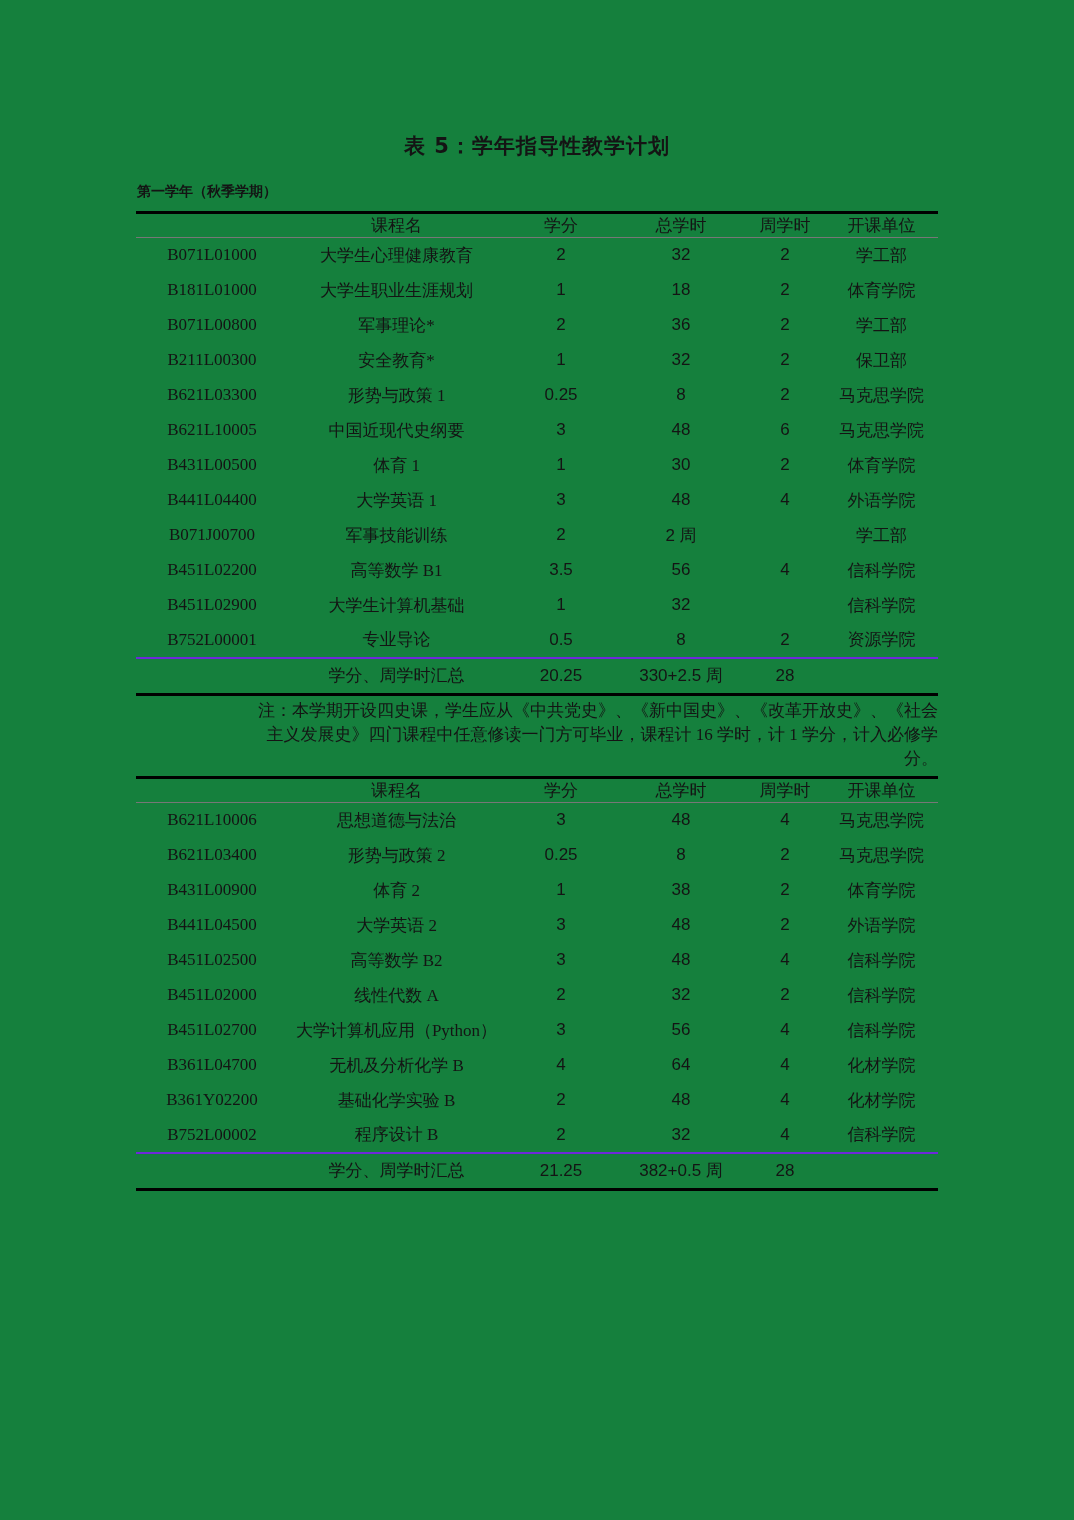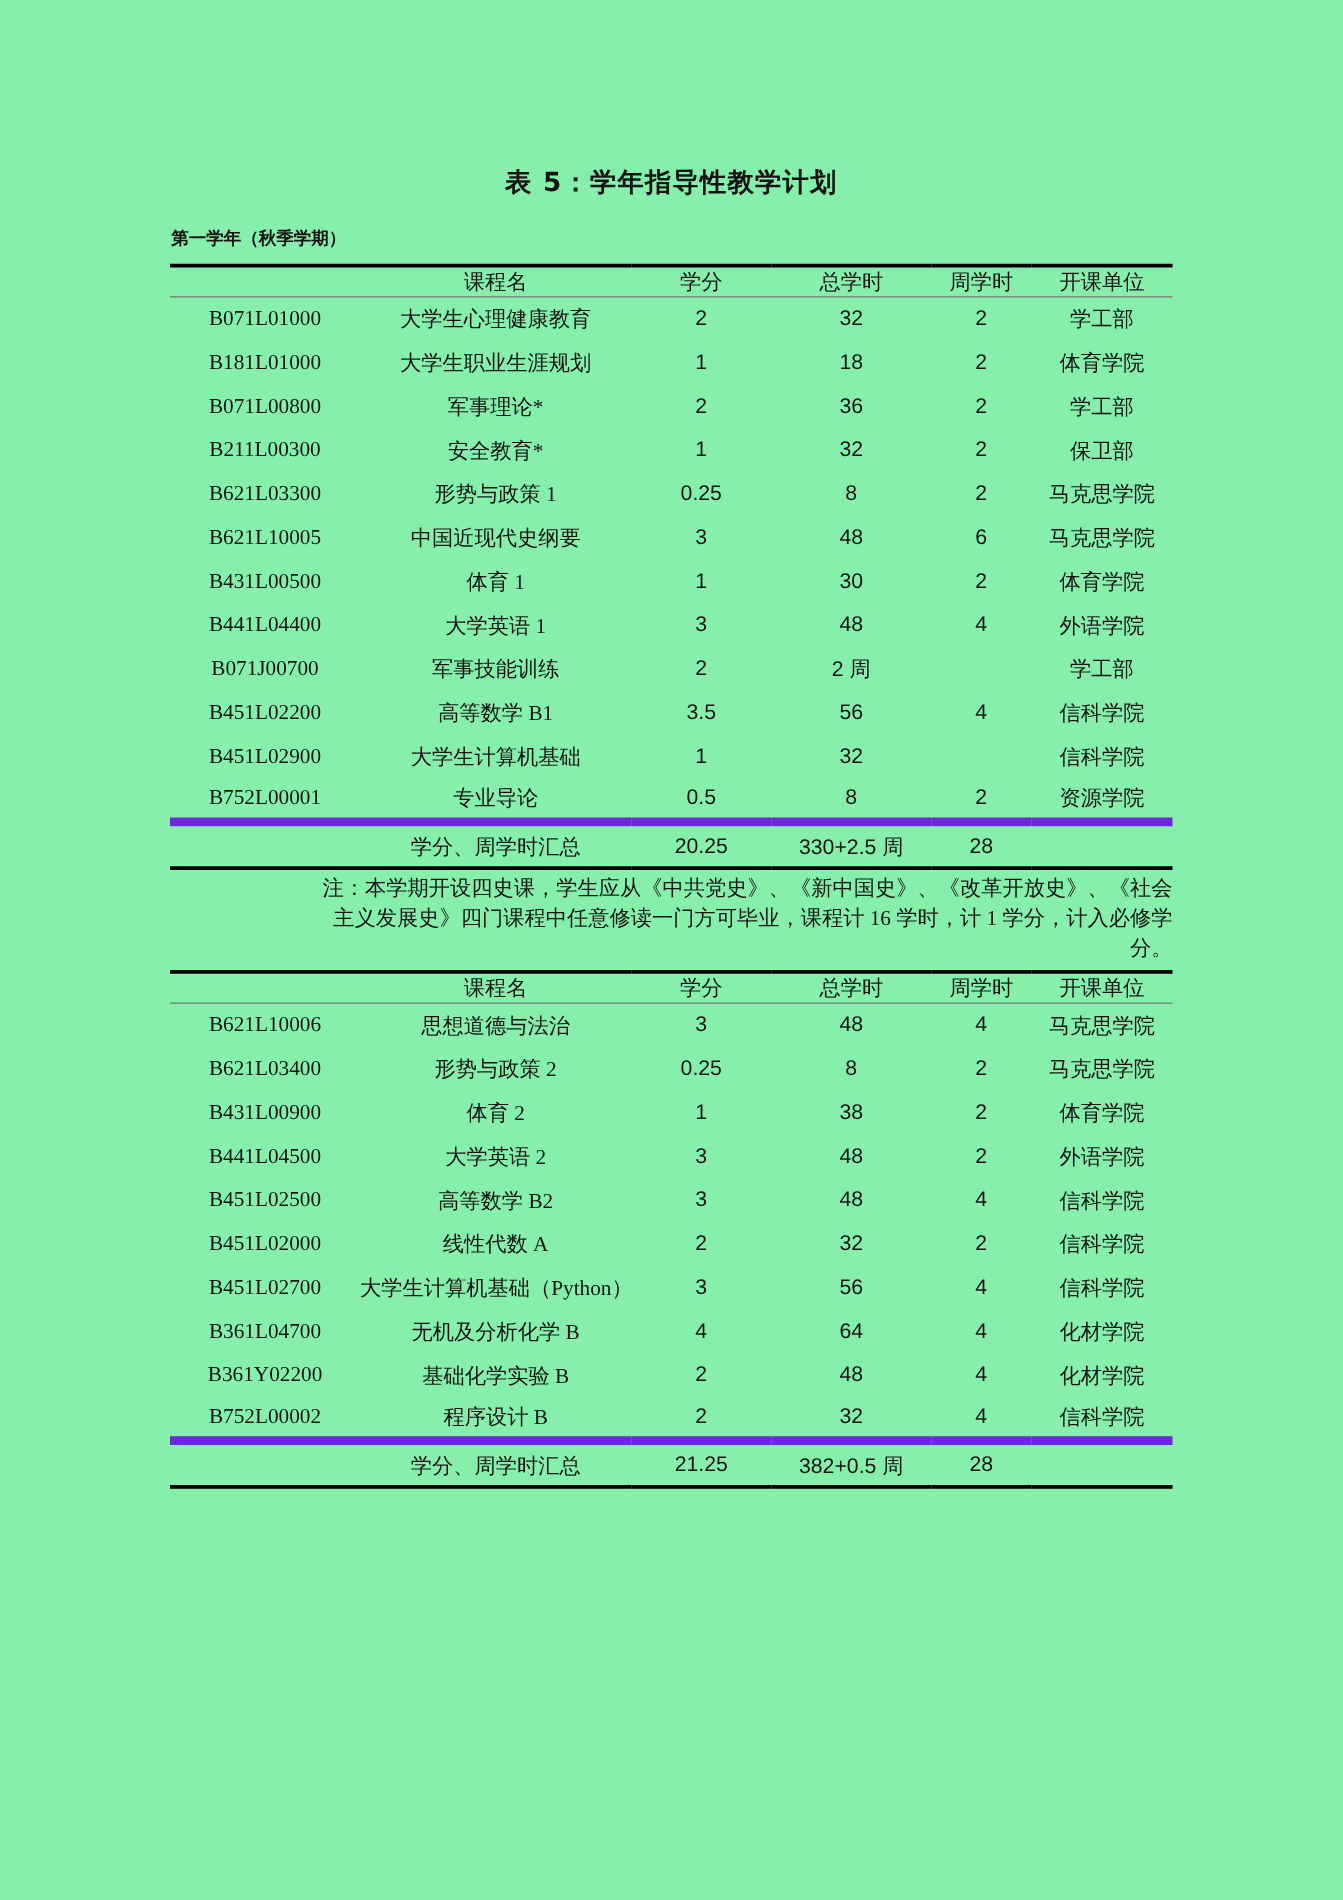--- a/index.html
+++ b/index.html
@@ -4,21 +4,21 @@
 <style>
   html, body {
     margin: 0;
     padding: 0;
     background: #ffffff;
   }
   .page {
     position: relative;
     width: 1074px;
     height: 1520px;
-    background: #86efac;
+    background: #15803d;
     color: #141414;
     overflow: hidden;
     font-family: "Liberation Serif", "DejaVu Serif", serif;
   }
   .doc-title {
     padding-top: 131px;
     text-align: center;
     font-family: "DejaVu Sans", "Liberation Sans", sans-serif;
     font-weight: bold;
     font-size: 21px;
@@ -46,21 +46,21 @@
     text-align: center;
     vertical-align: middle;
     font-weight: normal;
     font-size: 17px;
     overflow: visible;
     white-space: nowrap;
   }
   table.plan thead tr { height: 18px; }
   table.plan thead tr { border-bottom: 1px solid #777; }
   table.plan tbody tr { height: 35px; }
-  table.plan tfoot tr { height: 37px; border-top: 7px solid #6d28d9; }
+  table.plan tfoot tr { height: 37px; border-top: 2px solid #6d28d9; }
   td.code {
     font-family: "Liberation Serif", "DejaVu Serif", serif;
     font-size: 17px;
   }
   td.num, .num {
     font-family: "Liberation Sans", "DejaVu Sans", sans-serif;
     font-size: 16px;
   }
   .note {
     width: 802px;
@@ -281,21 +281,21 @@
         <tr>
           <td class="code">B451L02000</td>
           <td>线性代数 A</td>
           <td class="num">2</td>
           <td class="num">32</td>
           <td class="num">2</td>
           <td>信科学院</td>
         </tr>
         <tr>
           <td class="code">B451L02700</td>
-          <td>大学生计算机基础（Python）</td>
+          <td>大学计算机应用（Python）</td>
           <td class="num">3</td>
           <td class="num">56</td>
           <td class="num">4</td>
           <td>信科学院</td>
         </tr>
         <tr>
           <td class="code">B361L04700</td>
           <td>无机及分析化学 B</td>
           <td class="num">4</td>
           <td class="num">64</td>

